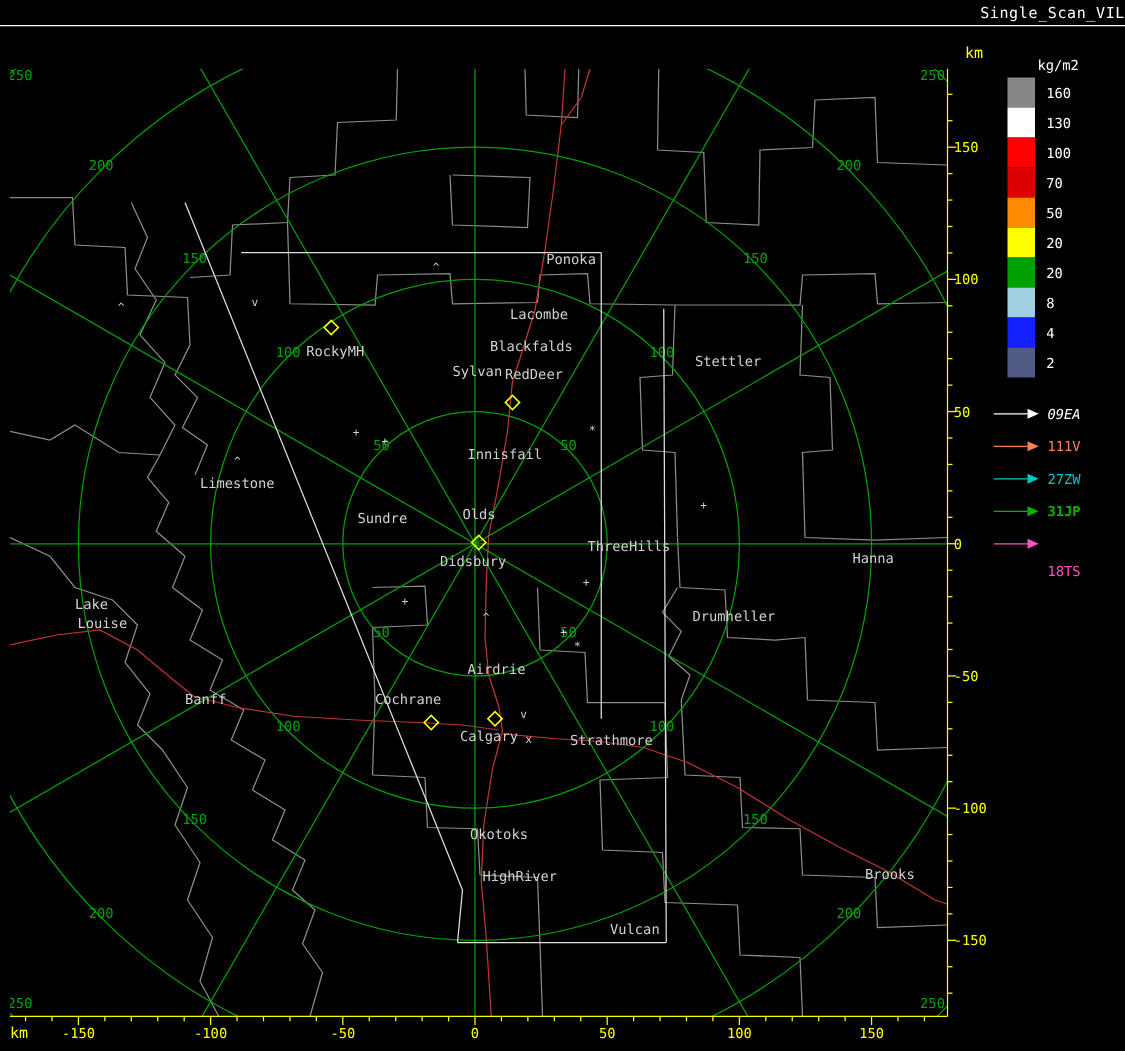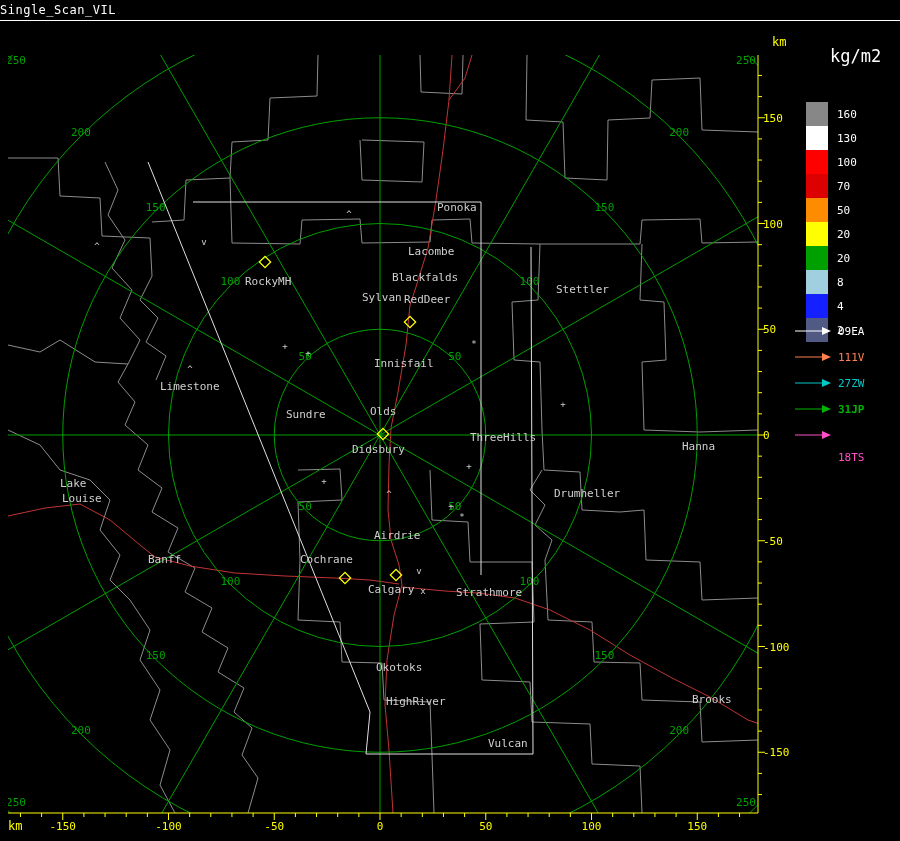--- a/index.html
+++ b/index.html
@@ -4,29 +4,29 @@
 <style>
   * { margin:0; padding:0; box-sizing:border-box; }
   html,body { background:#000; }
   .screen {
     position:relative; width:900px; height:841px; background:#000;
     font-family:"DejaVu Sans Mono", monospace; overflow:hidden;
   }
   .titlebar {
     position:absolute; top:0; left:0; width:900px; height:21px;
     border-bottom:1px solid #ffffff; color:#ffffff; font-size:12px;
-    line-height:20px; text-align:left; letter-spacing:.5px;
+    line-height:20px; text-align:right; letter-spacing:.5px;
   }
   .timestamp { position:absolute; left:8px; top:31px; color:#ffff00; font-size:12px; }
   .km-top    { position:absolute; left:772px; top:35px; color:#ffff00; font-size:12px; }
   .km-bottom { position:absolute; left:8px;  top:819px; color:#ffff00; font-size:12px; }
   #map-svg   { position:absolute; left:0; top:0; }
   #map-svg text { font-family:"DejaVu Sans Mono", monospace; }
-  .cb-title  { position:absolute; left:830px; top:46px; color:#ffffff; font-size:17px; }
-  #colorbar  { position:absolute; left:806px; top:62px;margin-top:40px; }
+  .cb-title  { position:absolute; left:830px; top:46px; color:#ffffff; font-size:11px; }
+  #colorbar  { position:absolute; left:806px; top:62px; }
   .cb-row    { display:flex; align-items:center; height:24px; }
   .cb-swatch { width:22px; height:24px; flex:0 0 22px; }
   .cb-label  { color:#ffffff; font-size:11px; margin-left:9px; }
   #tracks    { position:absolute; left:794px; top:318px; }
   .track-row { display:flex; align-items:center; height:26px; }
   .track-label { font-size:11px; margin-left:6px; }
 </style>
 </head>
 <body>
 
@@ -283,21 +283,21 @@
         <div class="cb-swatch" style="background: rgb(80, 90, 130);"></div>
         <div class="cb-label">2</div>
       </div>
     </div>
   <div id="tracks">
       <div class="track-row">
         <svg width="38" height="12">
           <line x1="1" y1="6" x2="28" y2="6" stroke="#ffffff"></line>
           <polygon points="28,2 37,6 28,10" fill="#ffffff"></polygon>
         </svg>
-        <div class="track-label" style="color: rgb(255, 255, 255);">09EA</div>
+        <div class="track-label" style="color: rgb(255, 255, 255); font-style: italic;">09EA</div>
       </div>
       <div class="track-row">
         <svg width="38" height="12">
           <line x1="1" y1="6" x2="28" y2="6" stroke="#ff8050"></line>
           <polygon points="28,2 37,6 28,10" fill="#ff8050"></polygon>
         </svg>
         <div class="track-label" style="color: rgb(255, 128, 80);">111V</div>
       </div>
       <div class="track-row">
         <svg width="38" height="12">

